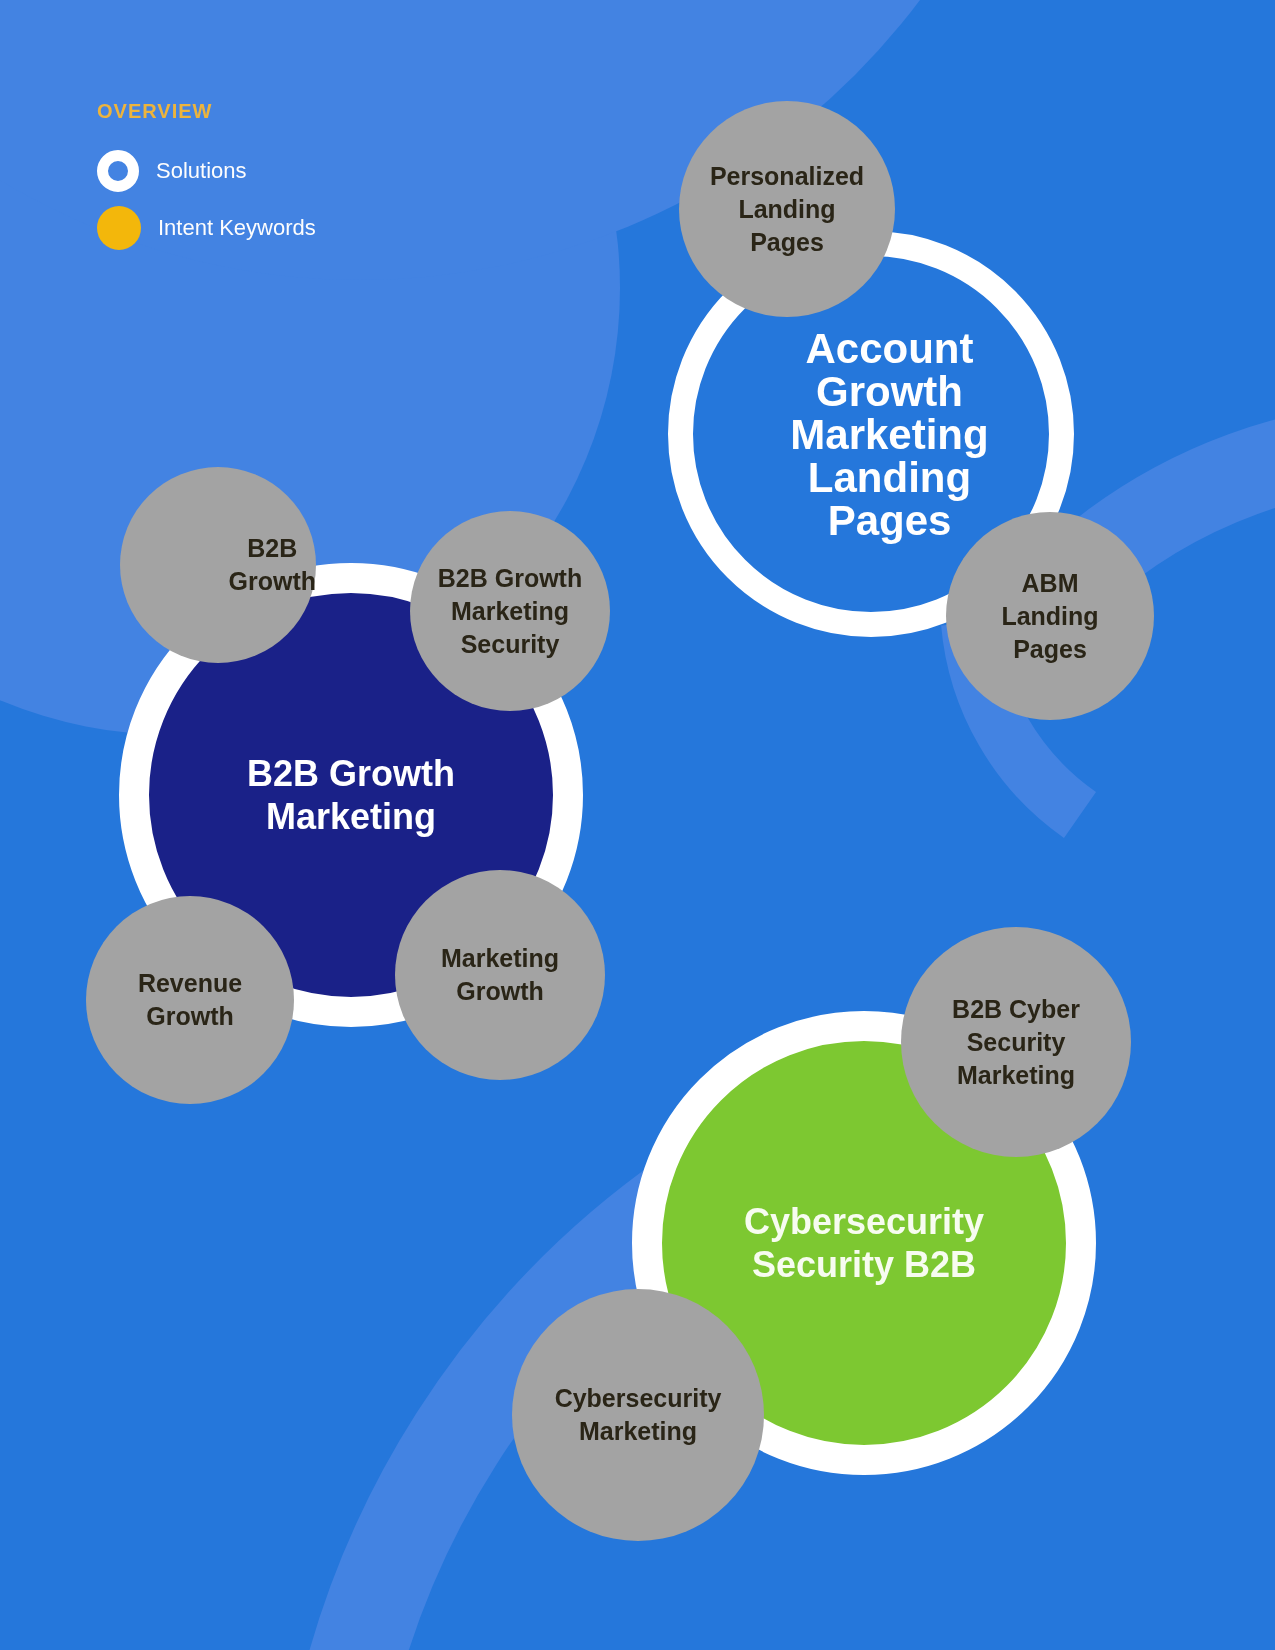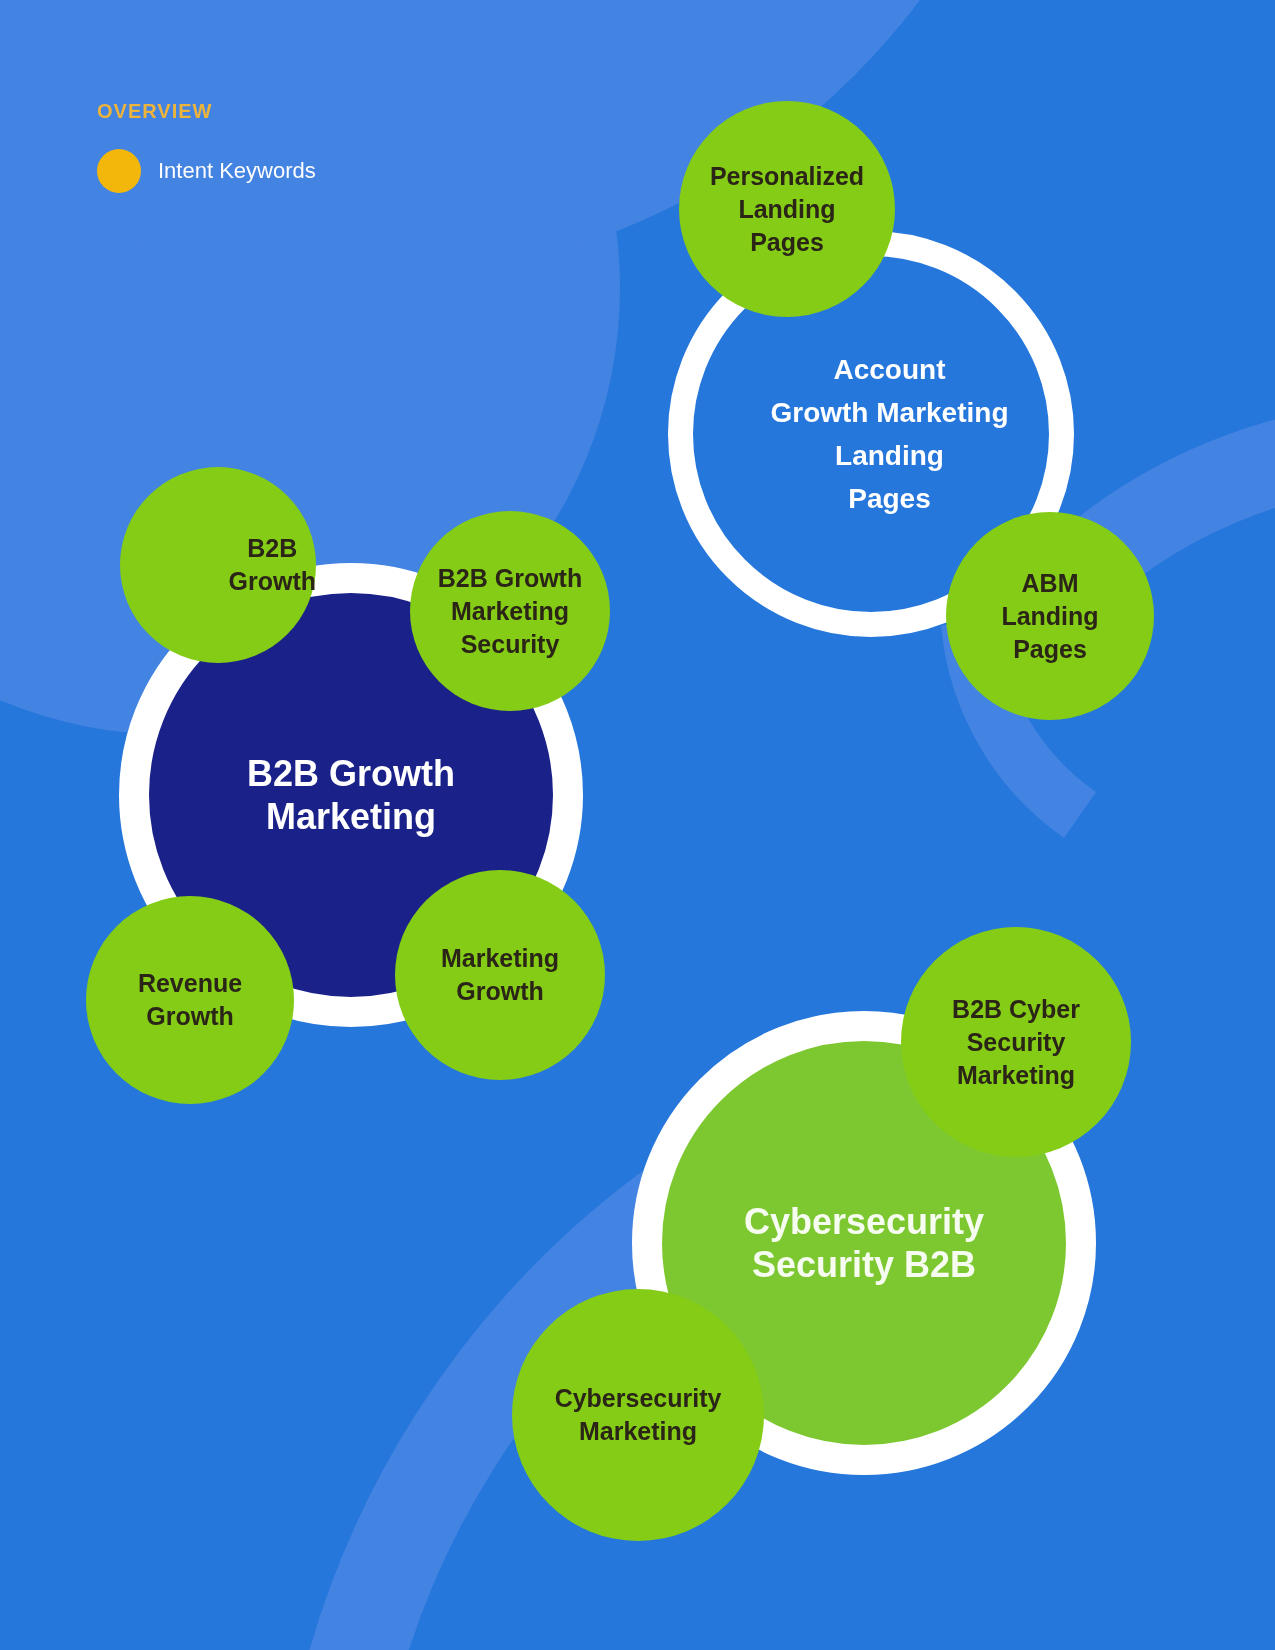--- a/index.html
+++ b/index.html
@@ -32,28 +32,28 @@
 
   
   .pillar{
     position:absolute;border-radius:50%;box-sizing:border-box;border:30px solid #ffffff;
     display:flex;align-items:center;justify-content:center;text-align:center;
     z-index:10;
   }
   .pillar-text{color:#ffffff;font-weight:700;font-size:36px;line-height:43px;}
   .pillar-text span{display:block;}
   .pos-abm{left:668px;top:231px;width:406px;height:406px;border-width:25px;background:transparent;}
-  .pos-abm .pillar-text{font-size:28px;line-height:43px;margin-left:37px;}
+  .pos-abm .pillar-text{font-size:42px;line-height:43px;margin-left:37px;}
   .pos-b2bgm{left:119px;top:563px;width:464px;height:464px;background:#1A2188;}
   .pos-cyber{left:632px;top:1011px;width:464px;height:464px;background:#7DC831;}
   .pos-cyber .pillar-text{color:#F7FCF0;}
 
   
   .kw{
-    position:absolute;border-radius:50%;background:#84cc16;
+    position:absolute;border-radius:50%;background:#a3a3a3;
     display:flex;align-items:center;justify-content:center;text-align:center;
     z-index:20;
   }
   .kw-text{color:#2A2517;font-weight:700;font-size:25px;line-height:33px;}
   .kw-text span{display:block;}
   .pos-personalized{left:679px;top:101px;width:216px;height:216px;}
   .pos-abm-landing{left:946px;top:512px;width:208px;height:208px;}
   .pos-b2b-growth{left:120px;top:467px;width:196px;height:196px;justify-content:flex-end;}
   .pos-strategy{left:410px;top:511px;width:200px;height:200px;}
   .pos-revenue{left:86px;top:896px;width:208px;height:208px;}
@@ -70,20 +70,24 @@
     <circle cx="173" cy="288" r="447" fill="#4383E2"></circle>
     <circle cx="360" cy="-420" r="700" fill="#4383E2"></circle>
     <path d="M 1074 576 A 517 517 0 0 1 1438 443" fill="none" stroke="#4383E2" stroke-width="85"></path>
     <path d="M 969 623 A 262 262 0 0 0 1080 815" fill="none" stroke="#4383E2" stroke-width="56"></path>
     <path d="M 335 1751 A 858 858 0 0 1 688 1197" fill="none" stroke="#4383E2" stroke-width="95"></path>
   </svg>
 
   <div class="header">
     <div class="overline">OVERVIEW</div>
     <div class="legend">
+      <div class="legend-row">
+        <span class="legend-ring"></span>
+        <span class="legend-label">Solutions</span>
+      </div>
       <div class="legend-row">
         <span class="legend-dot"></span>
         <span class="legend-label">Intent Keywords</span>
       </div>
     </div>
   </div>
 
   <div class="pillar pos-abm">
     <div class="pillar-text">
       <span>Account</span>

